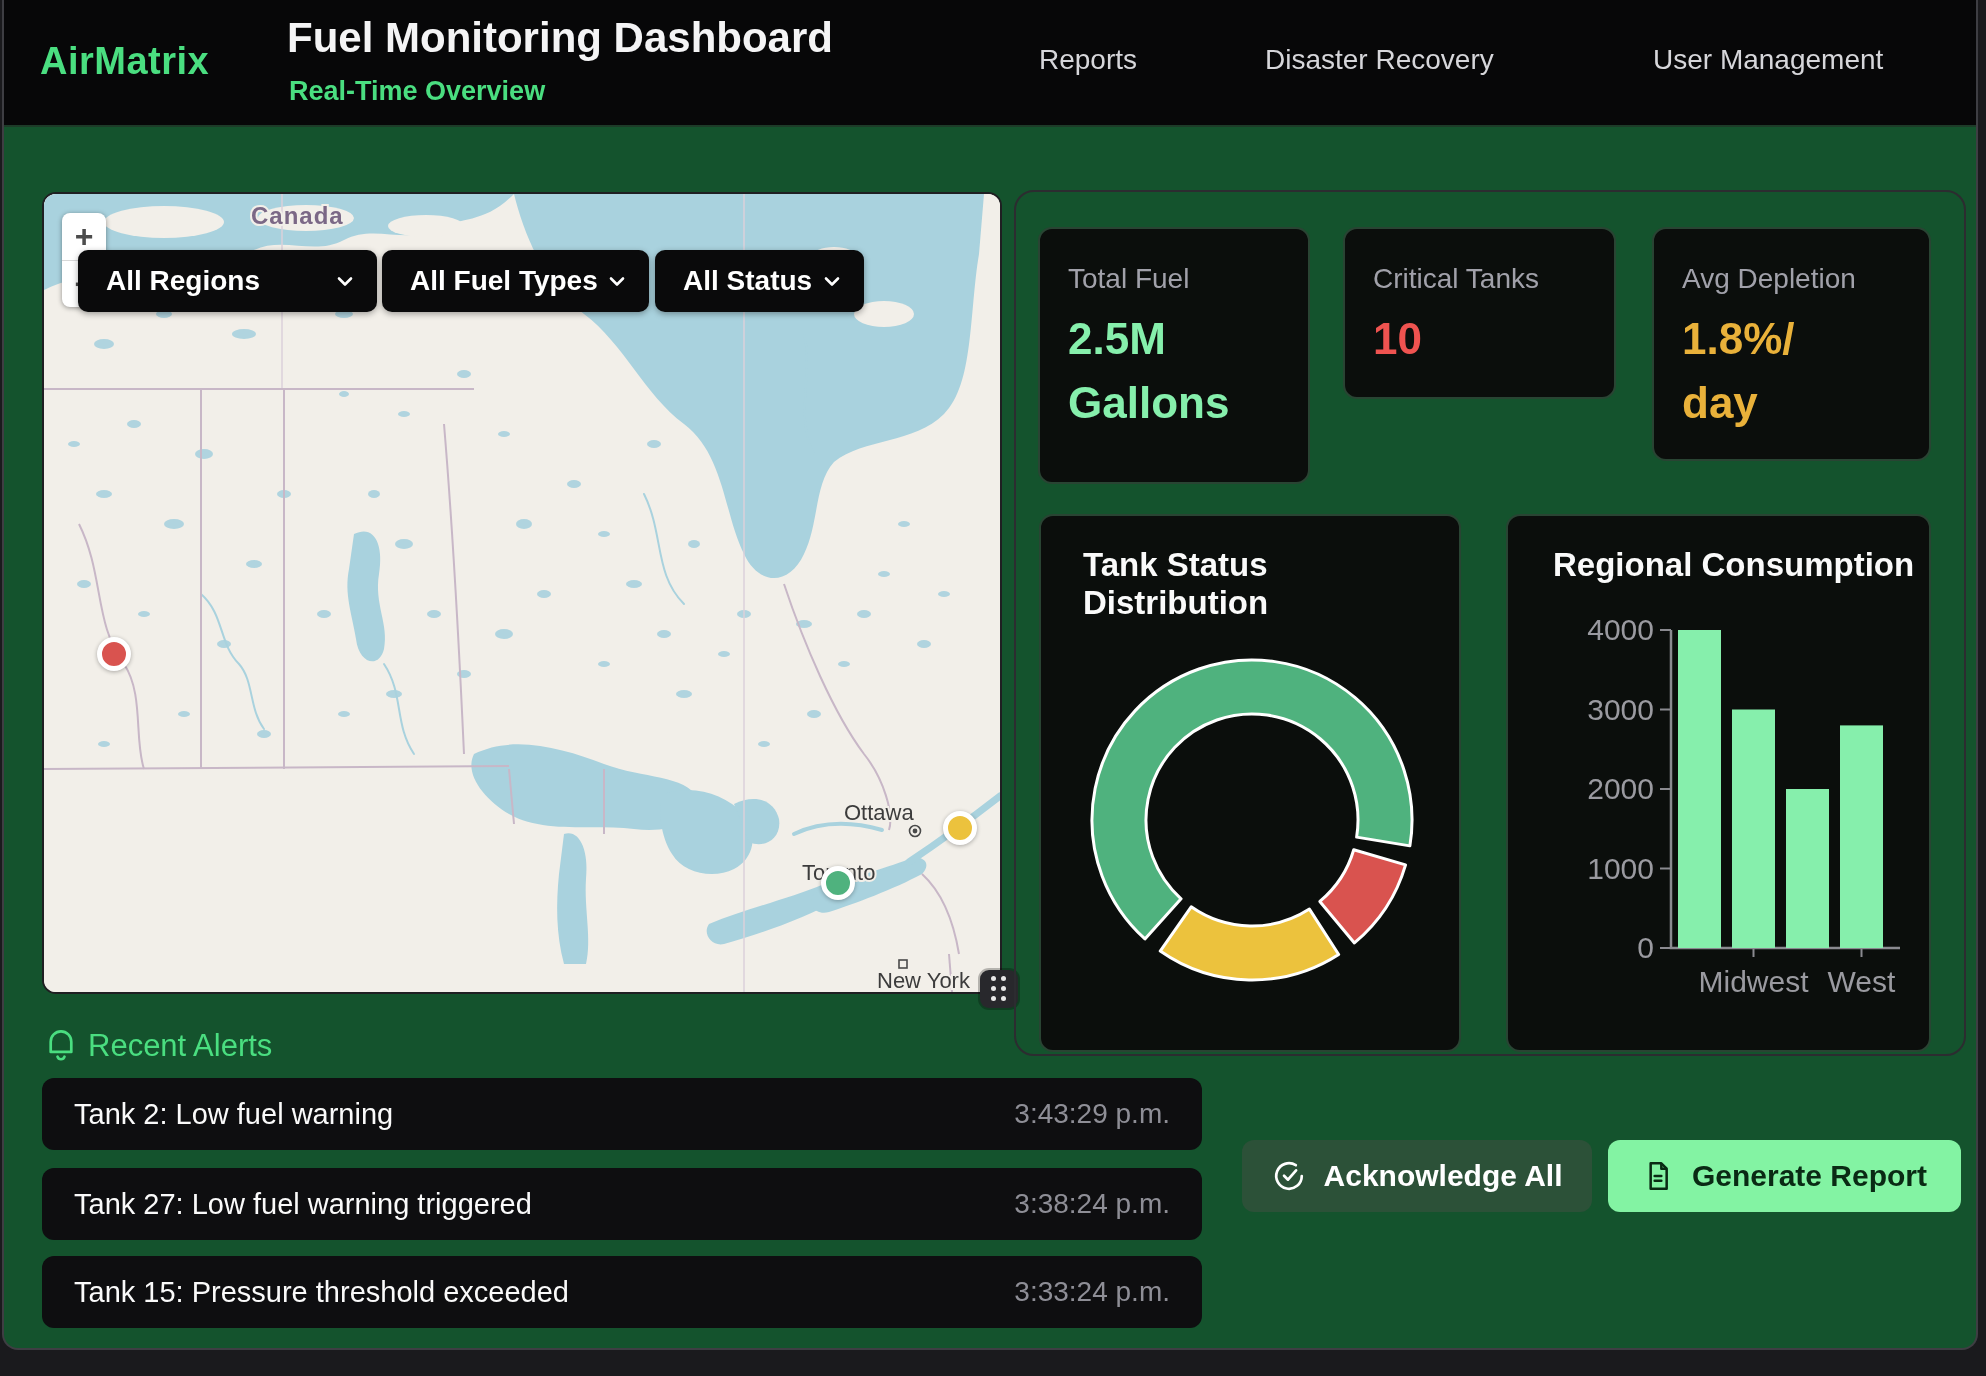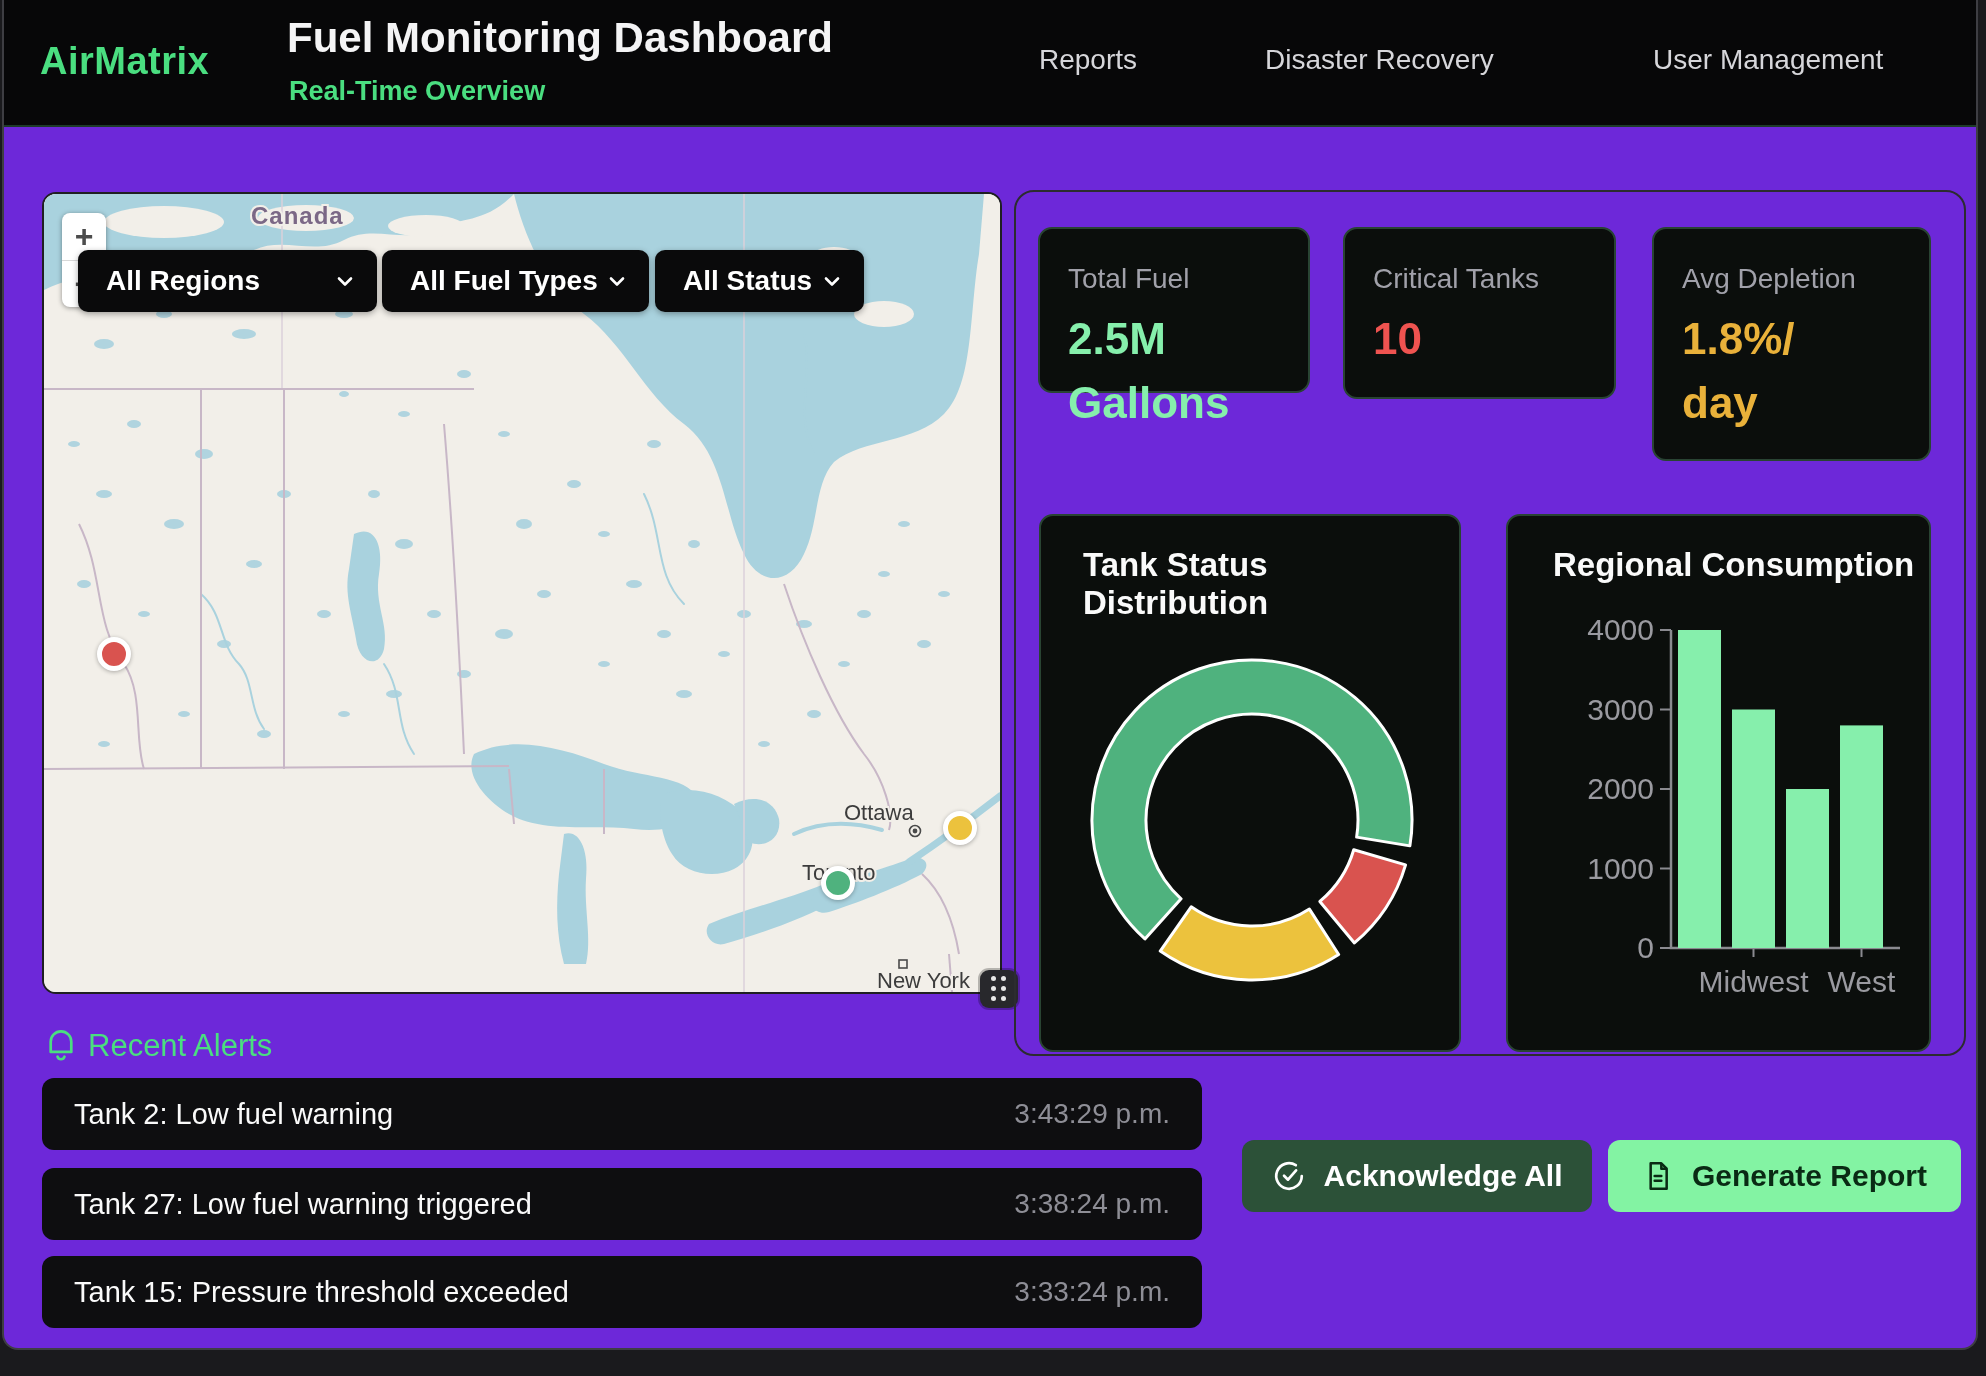--- a/index.html
+++ b/index.html
@@ -1,20 +1,20 @@
 <!DOCTYPE html>
 <html><head>
 <meta charset="utf-8">
 <style>
   html,body{margin:0;padding:0;background:#1a1a1d;}
   #root{position:relative;width:1986px;height:1376px;overflow:hidden;
         font-family:"Liberation Sans","DejaVu Sans",sans-serif;background:#1a1a1d;}
   .abs{position:absolute;}
   
-  .frame{position:absolute;left:2px;right:8px;top:0;bottom:26px;background:#6d28d9;
+  .frame{position:absolute;left:2px;right:8px;top:0;bottom:26px;background:#14532d;
          border:2px solid #3e3e43;border-top:none;border-radius:0 0 16px 16px;overflow:hidden;}
   
   .header{position:absolute;left:0;right:0;top:0;height:125px;background:#070708;border-bottom:2px solid #1d3b28;}
   .logo{left:36px;top:40px;font-size:38px;font-weight:bold;color:#4ade80;letter-spacing:.5px;}
   .title{left:283px;top:14px;font-size:42px;font-weight:bold;color:#f4f4f5;}
   .subtitle{left:285px;top:76px;font-size:27px;font-weight:bold;color:#4ade80;}
   .nav-item{top:44px;font-size:28px;color:#d6d6da;cursor:pointer;}
   
   .map-panel{left:38px;top:192px;width:956px;height:798px;background:#f2efe9;border-radius:14px;
              overflow:hidden;border:2px solid #1f1f22;}
@@ -206,21 +206,21 @@
     <i></i>
         <i></i>
         <i></i>
         <i></i>
         <i></i>
         <i></i>
   </div>
 
   <div class="abs right-panel">
 
-    <div class="card" style="left:22px;top:35px;width:272px;height:166px;padding:34px 28px">
+    <div class="card" style="left:22px;top:35px;width:272px;height:257px;padding:34px 28px">
       <div class="stat-label">Total Fuel</div>
       <div class="stat-value" style="max-width: 180px; color: rgb(134, 239, 172);">2.5M Gallons</div>
     </div>
     <div class="card" style="left:327px;top:35px;width:273px;height:172px;padding:34px 28px">
       <div class="stat-label">Critical Tanks</div>
       <div class="stat-value" style="color: rgb(239, 83, 80);">10</div>
     </div>
     <div class="card" style="left:636px;top:35px;width:279px;height:234px;padding:34px 28px">
       <div class="stat-label">Avg Depletion</div>
       <div class="stat-value" style="max-width: 135px; color: rgb(233, 177, 58);">1.8%/day</div>

